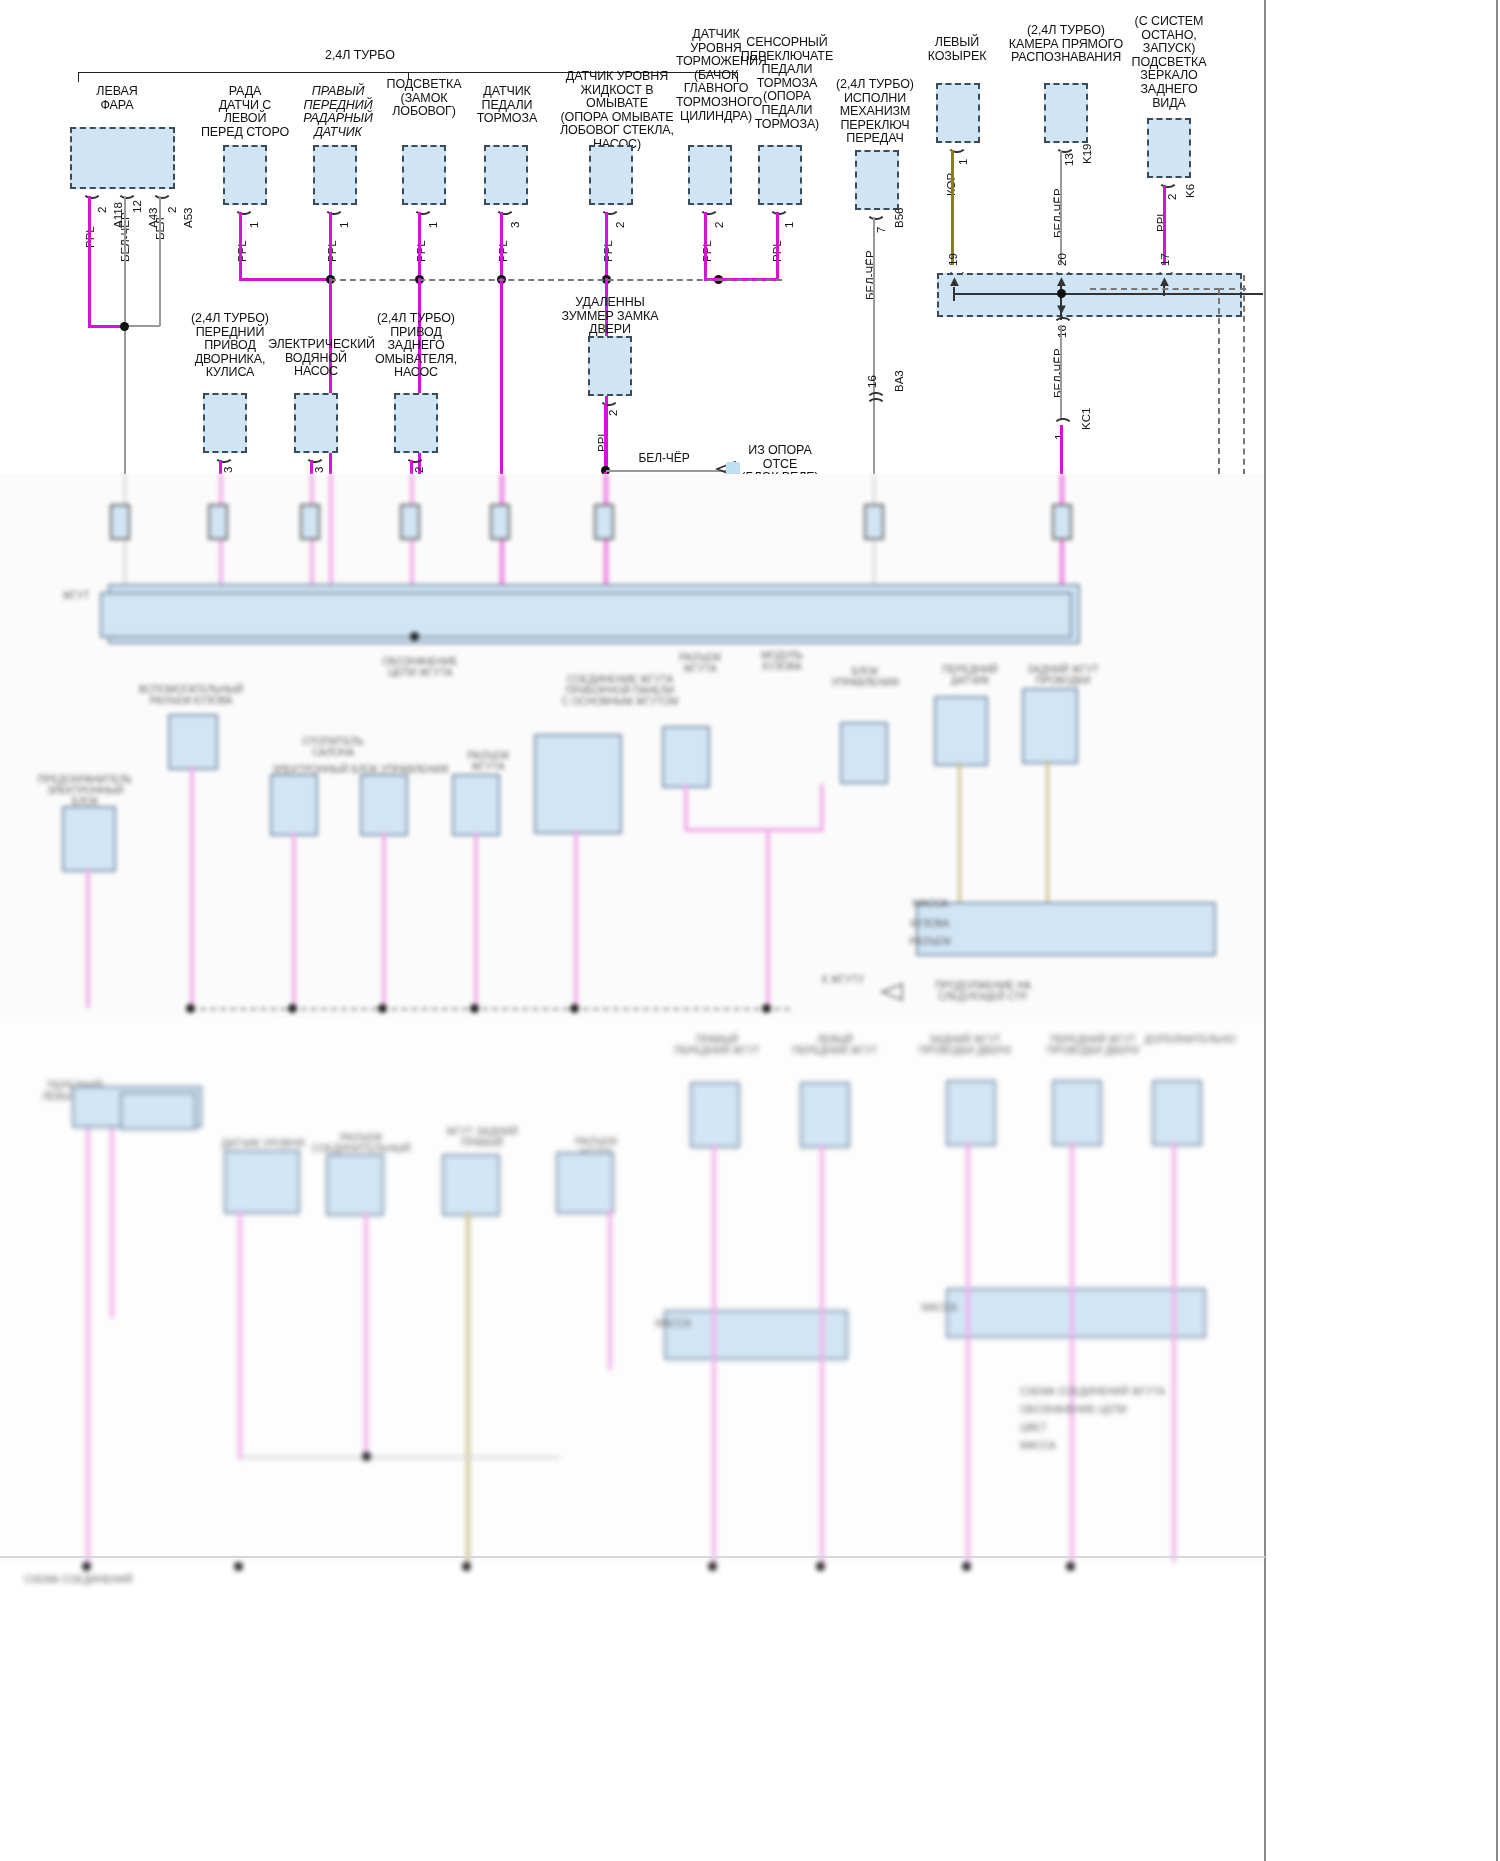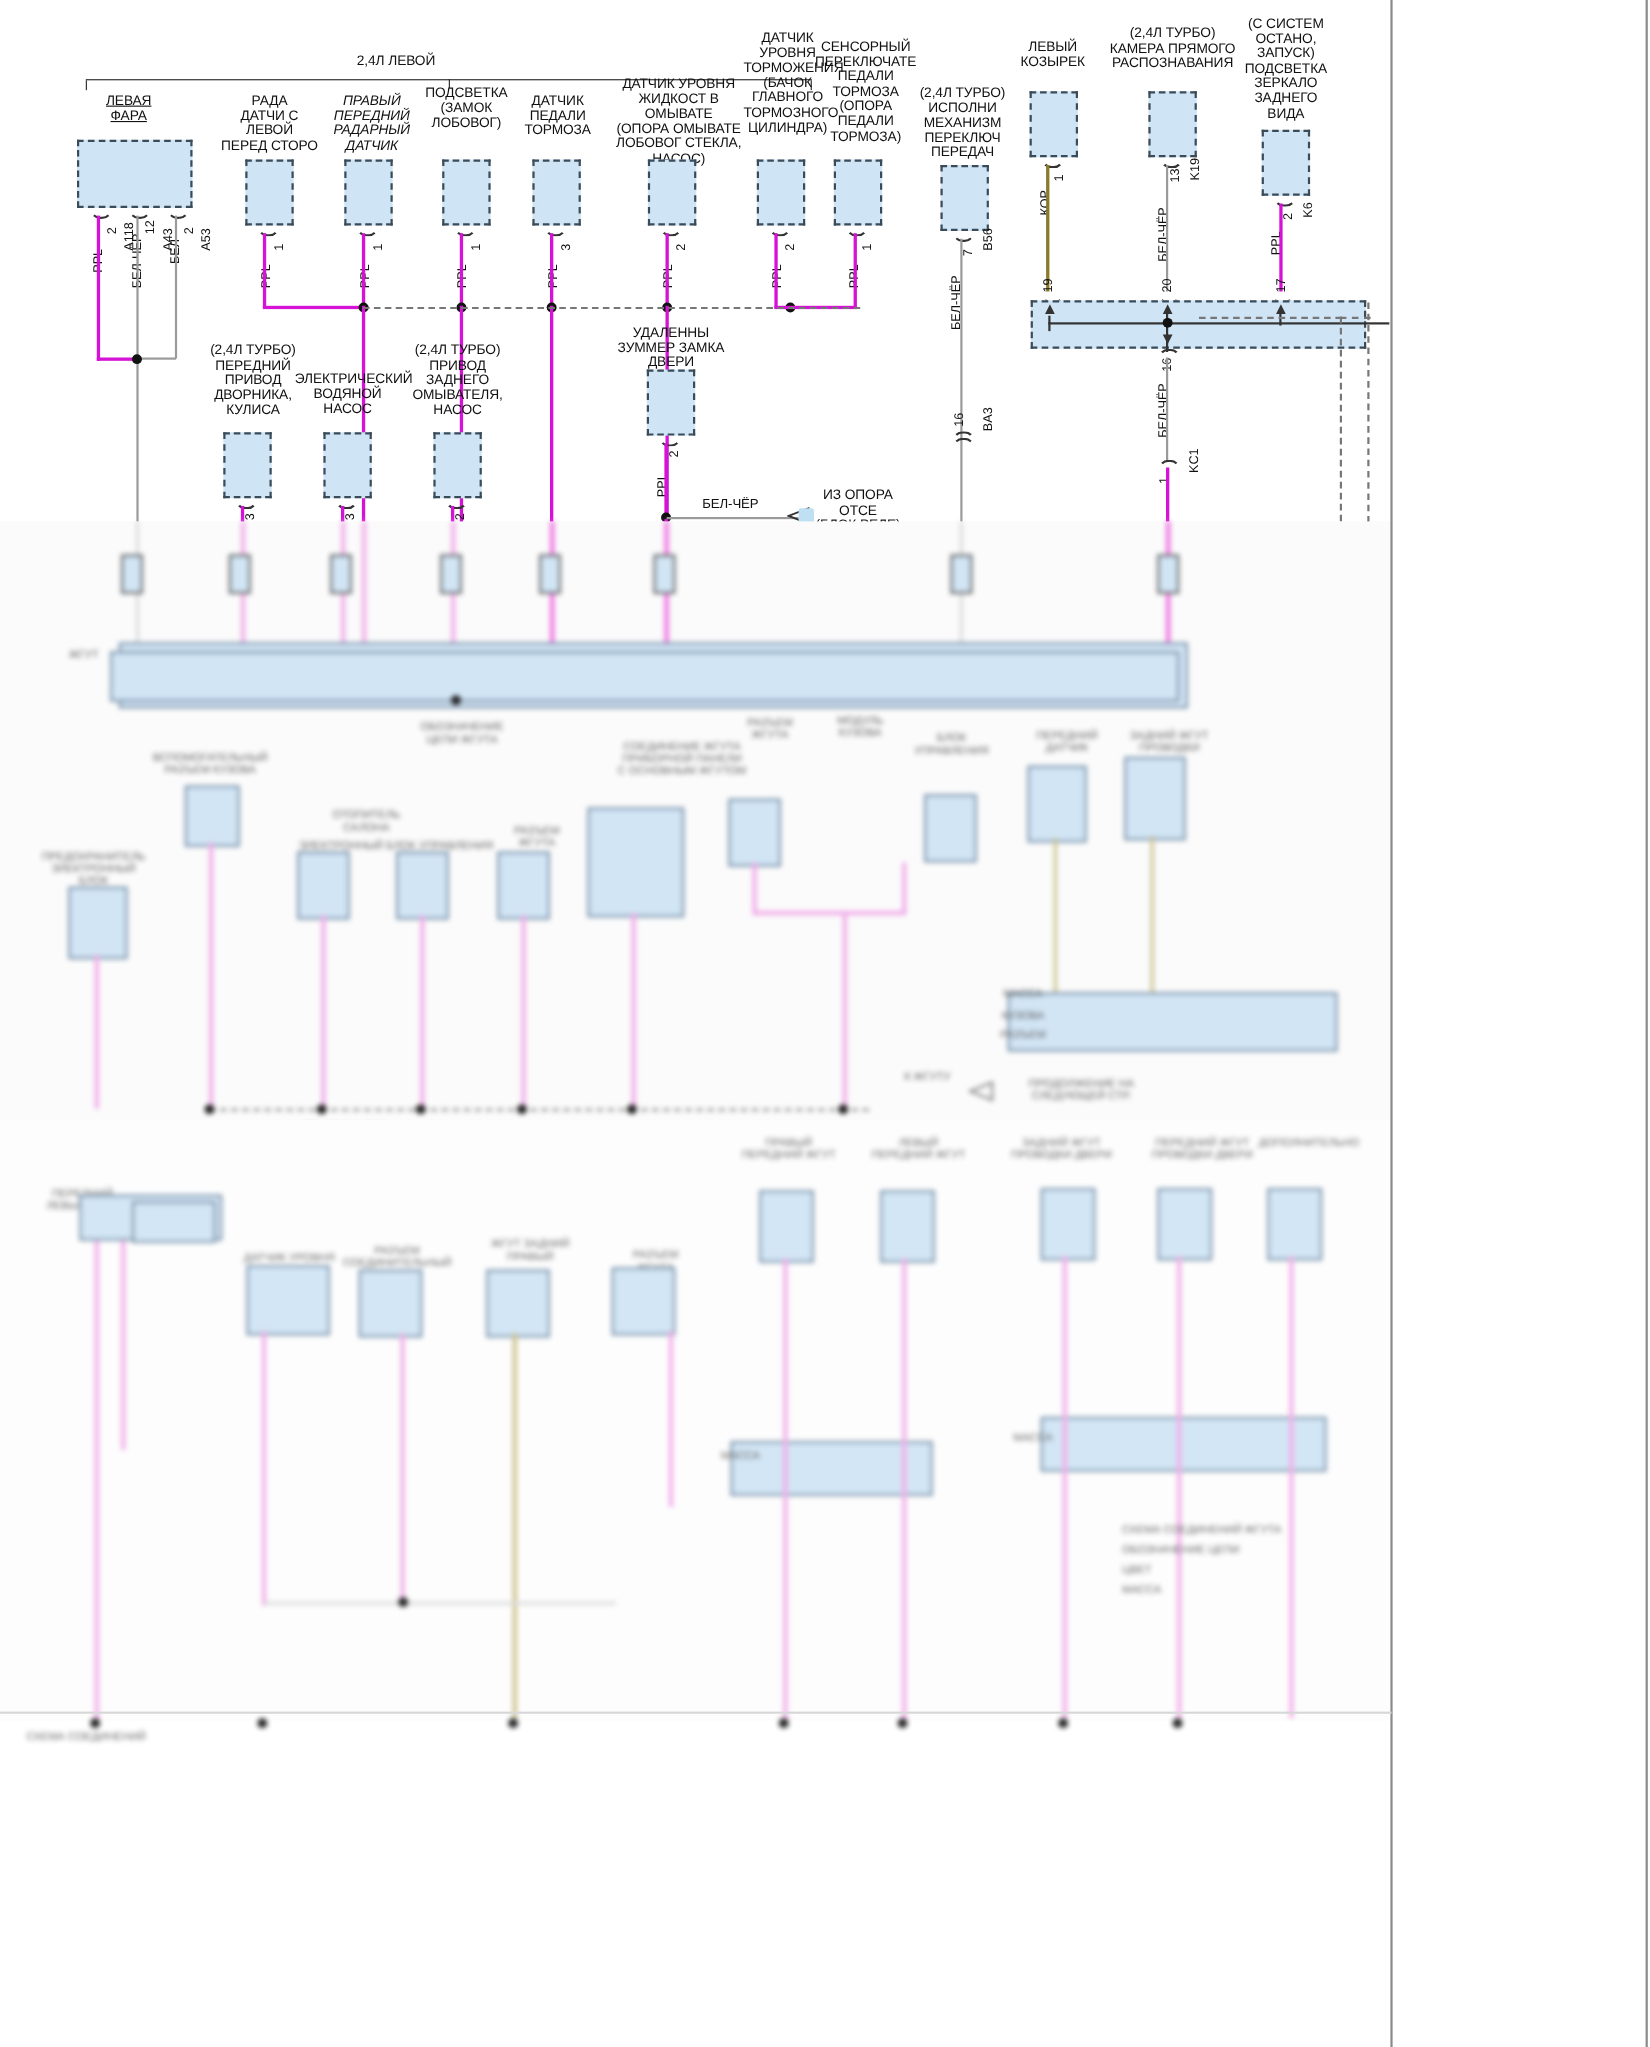--- a/index.html
+++ b/index.html
@@ -81,23 +81,23 @@
 </head>
 <body>
 
 <div id="canvas">
 
   <div id="sharp-region">
 
     <div class="bracket" style="left:78px;top:72px;width:660px;">
         <span class="tick"></span>
       </div>
-    <div class="lbl" style="left:300px;top:49px;width:120px;">2,4Л ЛЕВОЙ</div>
-
-    <div class="lbl" style="left:62px;top:85px;width:110px;text-decoration:underline;">ЛЕВАЯ
+    <div class="lbl" style="left:300px;top:49px;width:120px;">2,4Л ТУРБО</div>
+
+    <div class="lbl" style="left:62px;top:85px;width:110px;">ЛЕВАЯ
 ФАРА</div>
     <div class="comp" style="left:70px;top:127px;width:105px;height:62px;"></div>
     <div class="pinarc" style="left:82px;top:188px;"></div>
     <div class="pinarc" style="left:117px;top:188px;"></div>
     <div class="pinarc" style="left:152px;top:188px;"></div>
     <div class="vtext" style="left:96px;top:213px;">2</div>
     <div class="vtext" style="left:84px;top:248px;">PPL</div>
     <div class="vtext" style="left:112px;top:228px;">A118</div>
     <div class="vtext" style="left:131px;top:213px;">12</div>
     <div class="vtext" style="left:119px;top:262px;">БЕЛ-ЧЁР</div>

